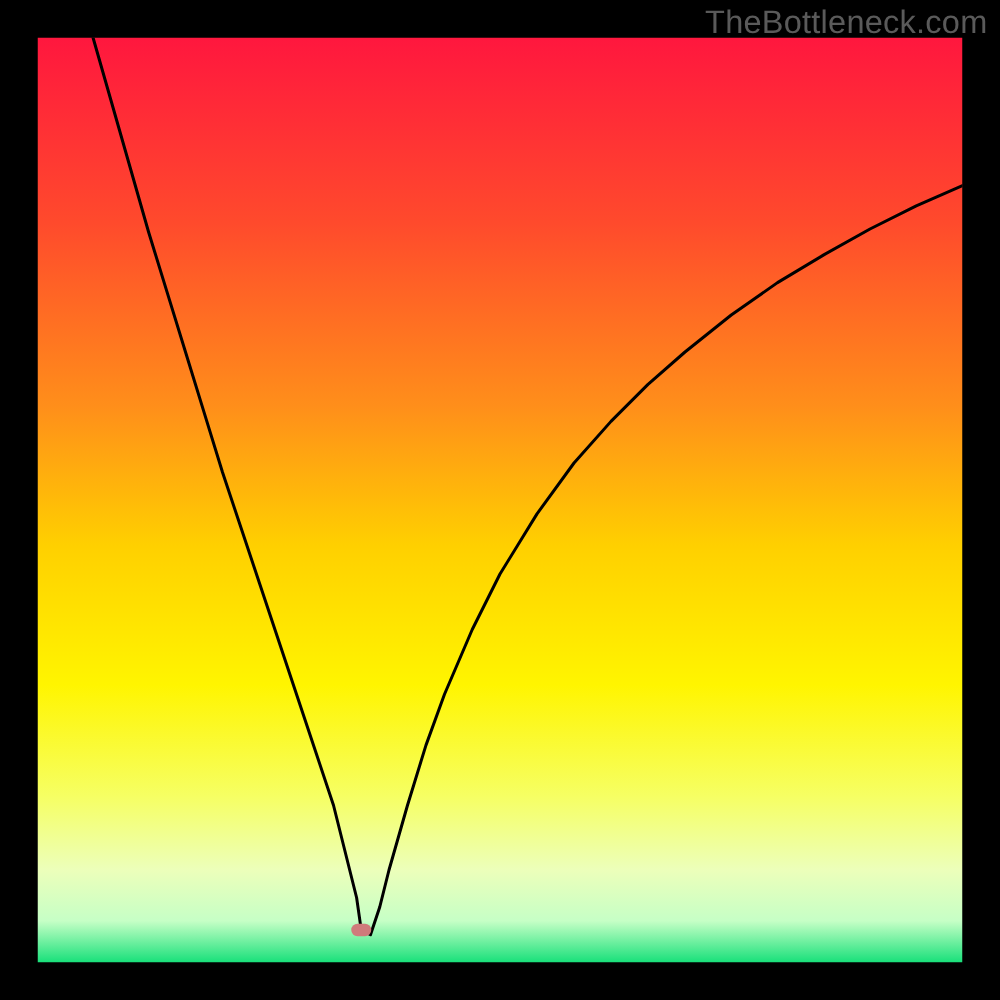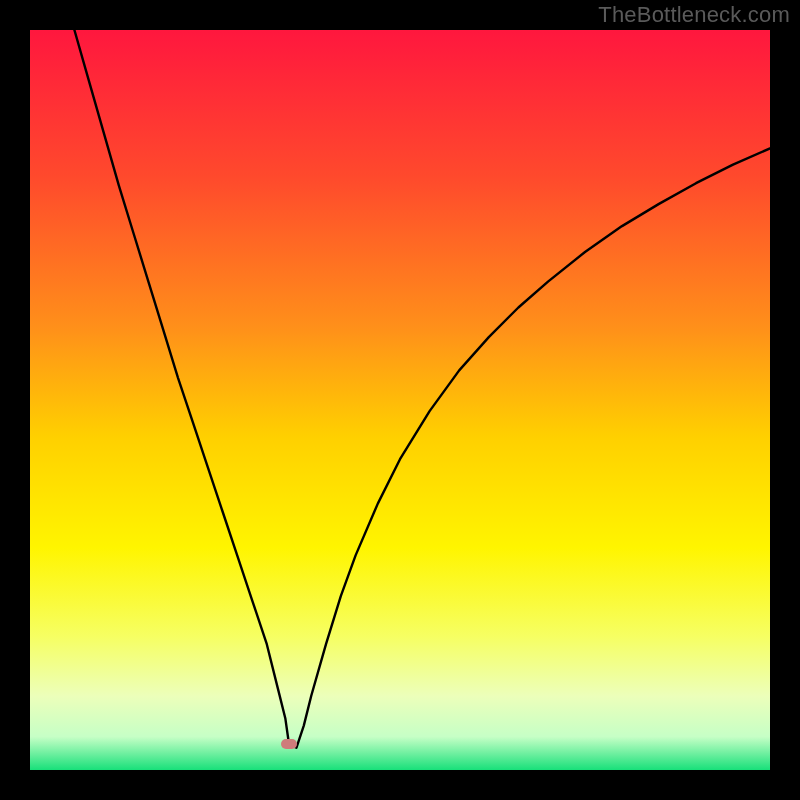--- a/index.html
+++ b/index.html
@@ -15,21 +15,21 @@
     position: relative;
     width: 800px;
     height: 800px;
     background: #000;
   }
   .watermark {
     position: absolute;
     top: 2px;
     right: 10px;
     color: #5a5a5a;
-    font-size: 22px;
+    font-size: 26px;
     font-weight: 400;
     letter-spacing: 0.2px;
     user-select: none;
   }
   .plot-area {
     position: absolute;
     left: 30px;
     top: 30px;
     width: 740px;
     height: 740px;

